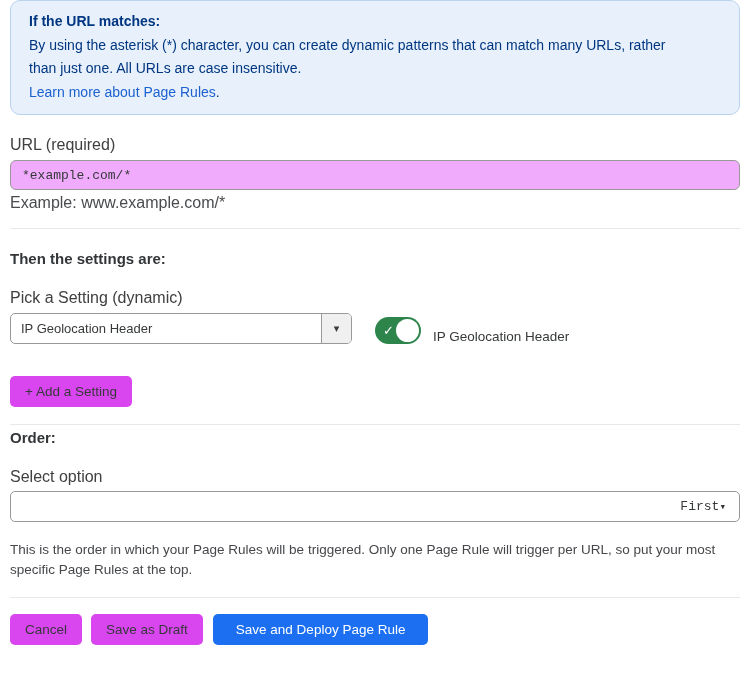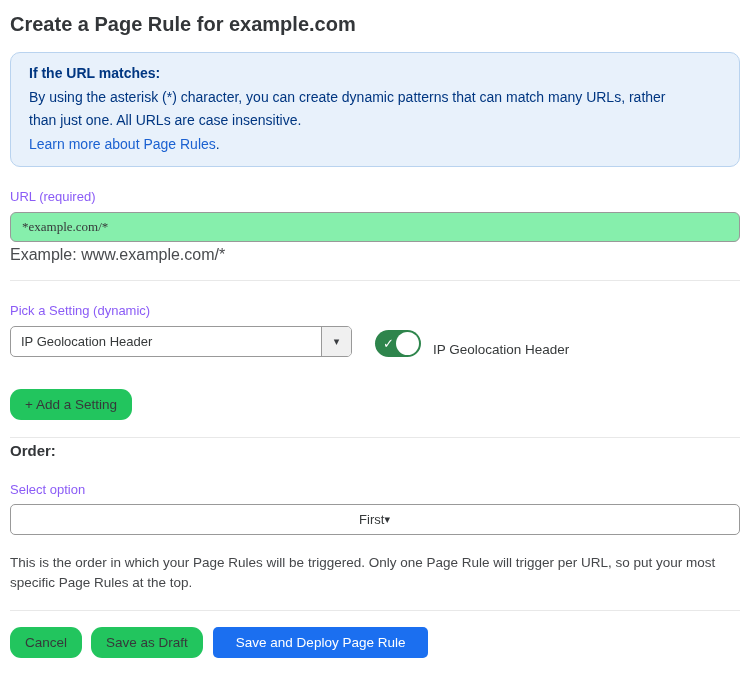--- a/index.html
+++ b/index.html
@@ -30,36 +30,36 @@
   }
   .info-box .info-heading { font-weight: 700; }
   .info-box .info-body { max-width: 655px; }
   .info-box a.info-link {
     color: #1b61d1;
     cursor: pointer;
   }
 
   .field-label {
     display: block;
-    font-size: 13px;
+    font-size: 16px;
     line-height: 16px;
-    color: #8b5cf6;
+    color: #404040;
     margin: 22px 0 7px 0;
   }
 
   .text-input {
     width: 100%;
     height: 30px;
     border: 1px solid #999999;
     border-radius: 6px;
     padding: 0 11px;
-    font-family: Liberation Serif, serif;
+    font-family: Liberation Mono, monospace;
     font-size: 13px;
     color: #36393a;
-    background: #86efac;
+    background: #f0abfc;
     outline: none;
   }
 
   .helper-text {
     font-size: 16px;
     line-height: 16px;
     color: #494b4e;
     margin-top: 5px;
   }
 
@@ -153,36 +153,37 @@
   .btn {
     display: inline-block;
     border: none;
     border-radius: 5px;
     font-family: "Liberation Sans", "DejaVu Sans", sans-serif;
     font-size: 13.5px;
     line-height: 15px;
     padding: 8px 15px;
     cursor: pointer;
   }
-  .btn-secondary { background: #22c55e; color: #36393a; border-radius: 11px; }
+  .btn-secondary { background: #d946ef; color: #36393a; }
   .btn-primary  { background: #1b6ff0; color: #ffffff; padding: 8px 23px; }
   .add-setting-btn { margin-top: 32px; }
 
   .order-select {
     width: 100%;
     height: 31px;
     border: 1px solid #999999;
     border-radius: 5px;
     background: #ffffff;
     display: flex;
     align-items: center;
-    justify-content: center;
+    justify-content: flex-end;
     padding: 0 13px 0 12px;
     margin-top: -1px;
     cursor: pointer;
+    font-family: Liberation Mono, monospace;
   }
   .order-select-value { font-size: 13px; color: #36393a; }
   .order-select-arrow { font-size: 11px; color: #333639; }
 
   .order-helper {
     font-size: 13.5px;
     line-height: 20px;
     color: #45474a;
     margin-top: 18px;
     max-width: 730px;
@@ -194,34 +195,34 @@
     margin-top: 16px;
   }
   .footer-actions .btn-cancel { margin-right: 9px; }
   .footer-actions .btn-draft  { margin-right: 10px; }
 </style>
 </head>
 <body>
 
 <div class="container">
 
-  <h1 class="page-title">Create a Page Rule for example.com</h1>
 
   <div class="info-box">
     <div class="info-heading">If the URL matches:</div>
     <div class="info-body">By using the asterisk (*) character, you can create dynamic patterns that can match many URLs, rather than just one. All URLs are case insensitive.</div>
     <div class="info-link-line"><a class="info-link">Learn more about Page Rules</a><span>.</span></div>
   </div>
 
   <label class="field-label">URL (required)</label>
   <input class="text-input" type="text" value="*example.com/*" style="">
   <div class="helper-text">Example: www.example.com/*</div>
 
   <hr class="divider">
 
+  <h2 class="section-heading">Then the settings are:</h2>
 
   <label class="field-label">Pick a Setting (dynamic)</label>
 
   <div class="settings-row">
     <div class="picker">
       <span class="picker-value">IP Geolocation Header</span>
       <span class="picker-arrow-box">
           <span>▾</span>
         </span>
     </div>

